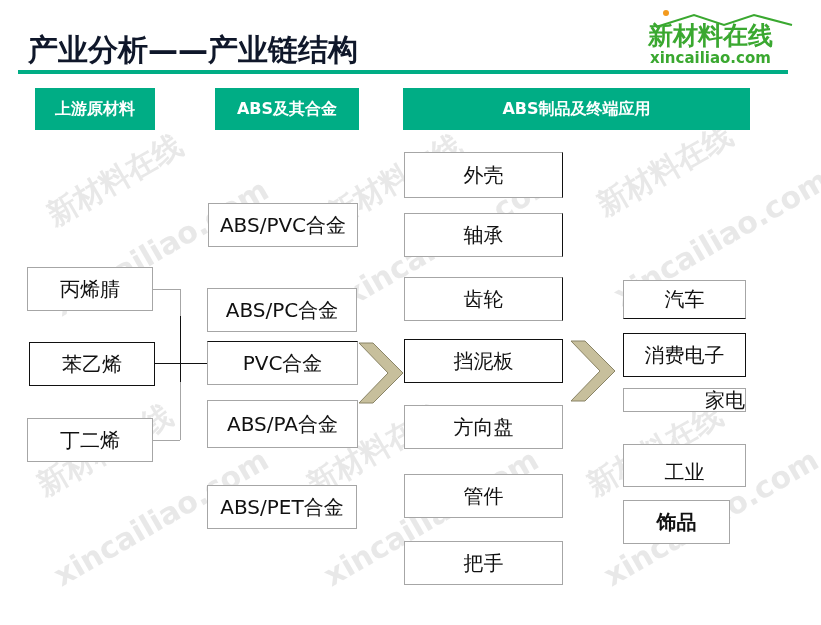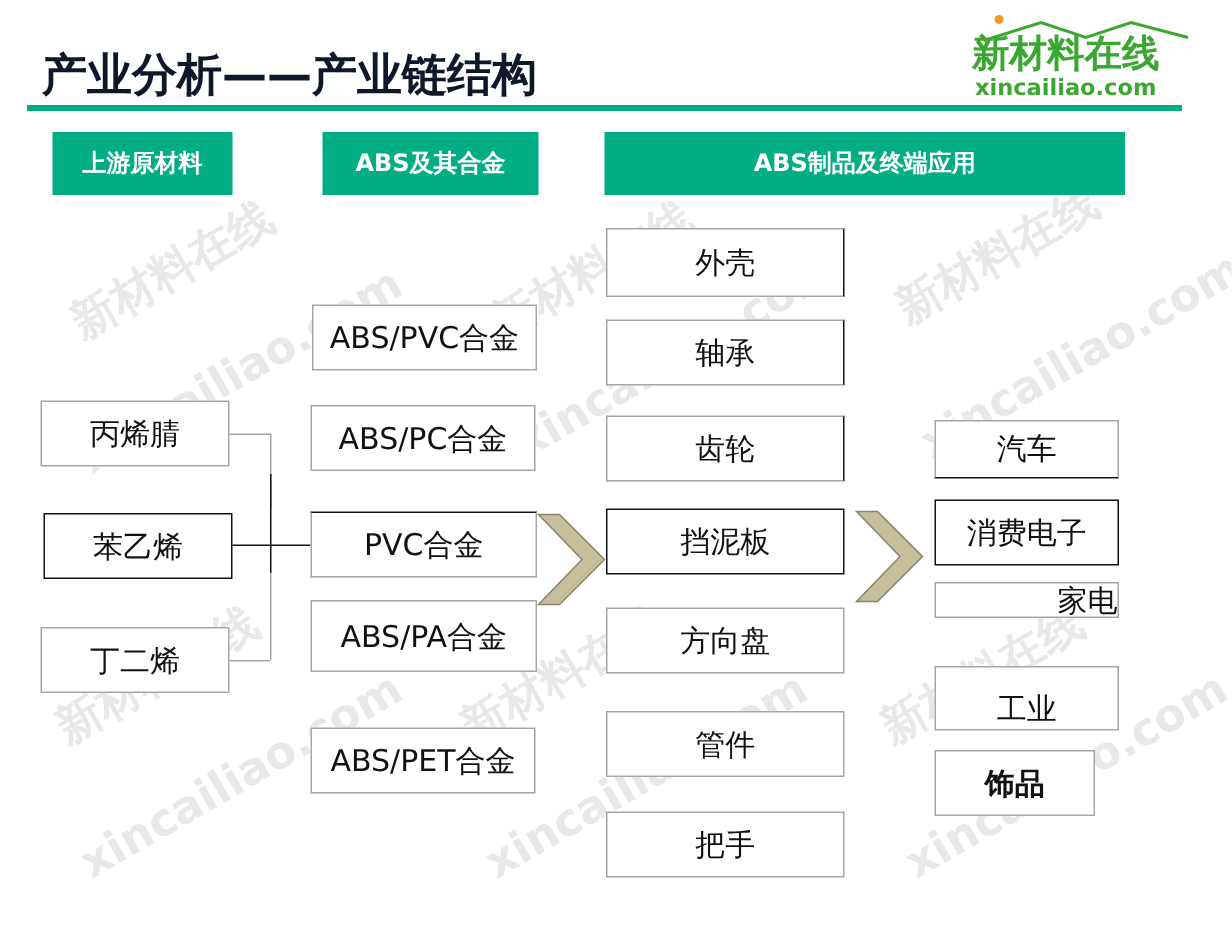--- a/index.html
+++ b/index.html
@@ -68,21 +68,21 @@
 <div class="line" style="left:153px;top:289px;width:27px;height:1px;"></div>
 <div class="line" style="left:180px;top:289px;width:1px;height:50px;"></div>
 <div class="line dark" style="left:180px;top:316px;width:1px;height:66px;"></div>
 <div class="line" style="left:180px;top:382px;width:1px;height:58px;"></div>
 <div class="line" style="left:153px;top:440px;width:27px;height:1px;"></div>
 <div class="line dark" style="left:155px;top:363px;width:52px;height:1px;"></div>
 
 <div class="box" style="left:208px;top:203px;width:150px;height:44px;">
     <span>ABS/PVC合金</span>
   </div>
-<div class="box" style="left:207px;top:270px;width:150px;height:44px;">
+<div class="box" style="left:207px;top:288px;width:150px;height:44px;">
     <span>ABS/PC合金</span>
   </div>
 <div class="box" style="left:207px;top:341px;width:151px;height:44px;border-top-color:#111;">
     <span>PVC合金</span>
   </div>
 <div class="box" style="left:207px;top:400px;width:151px;height:48px;">
     <span>ABS/PA合金</span>
   </div>
 <div class="box" style="left:207px;top:485px;width:150px;height:44px;">
     <span>ABS/PET合金</span>

